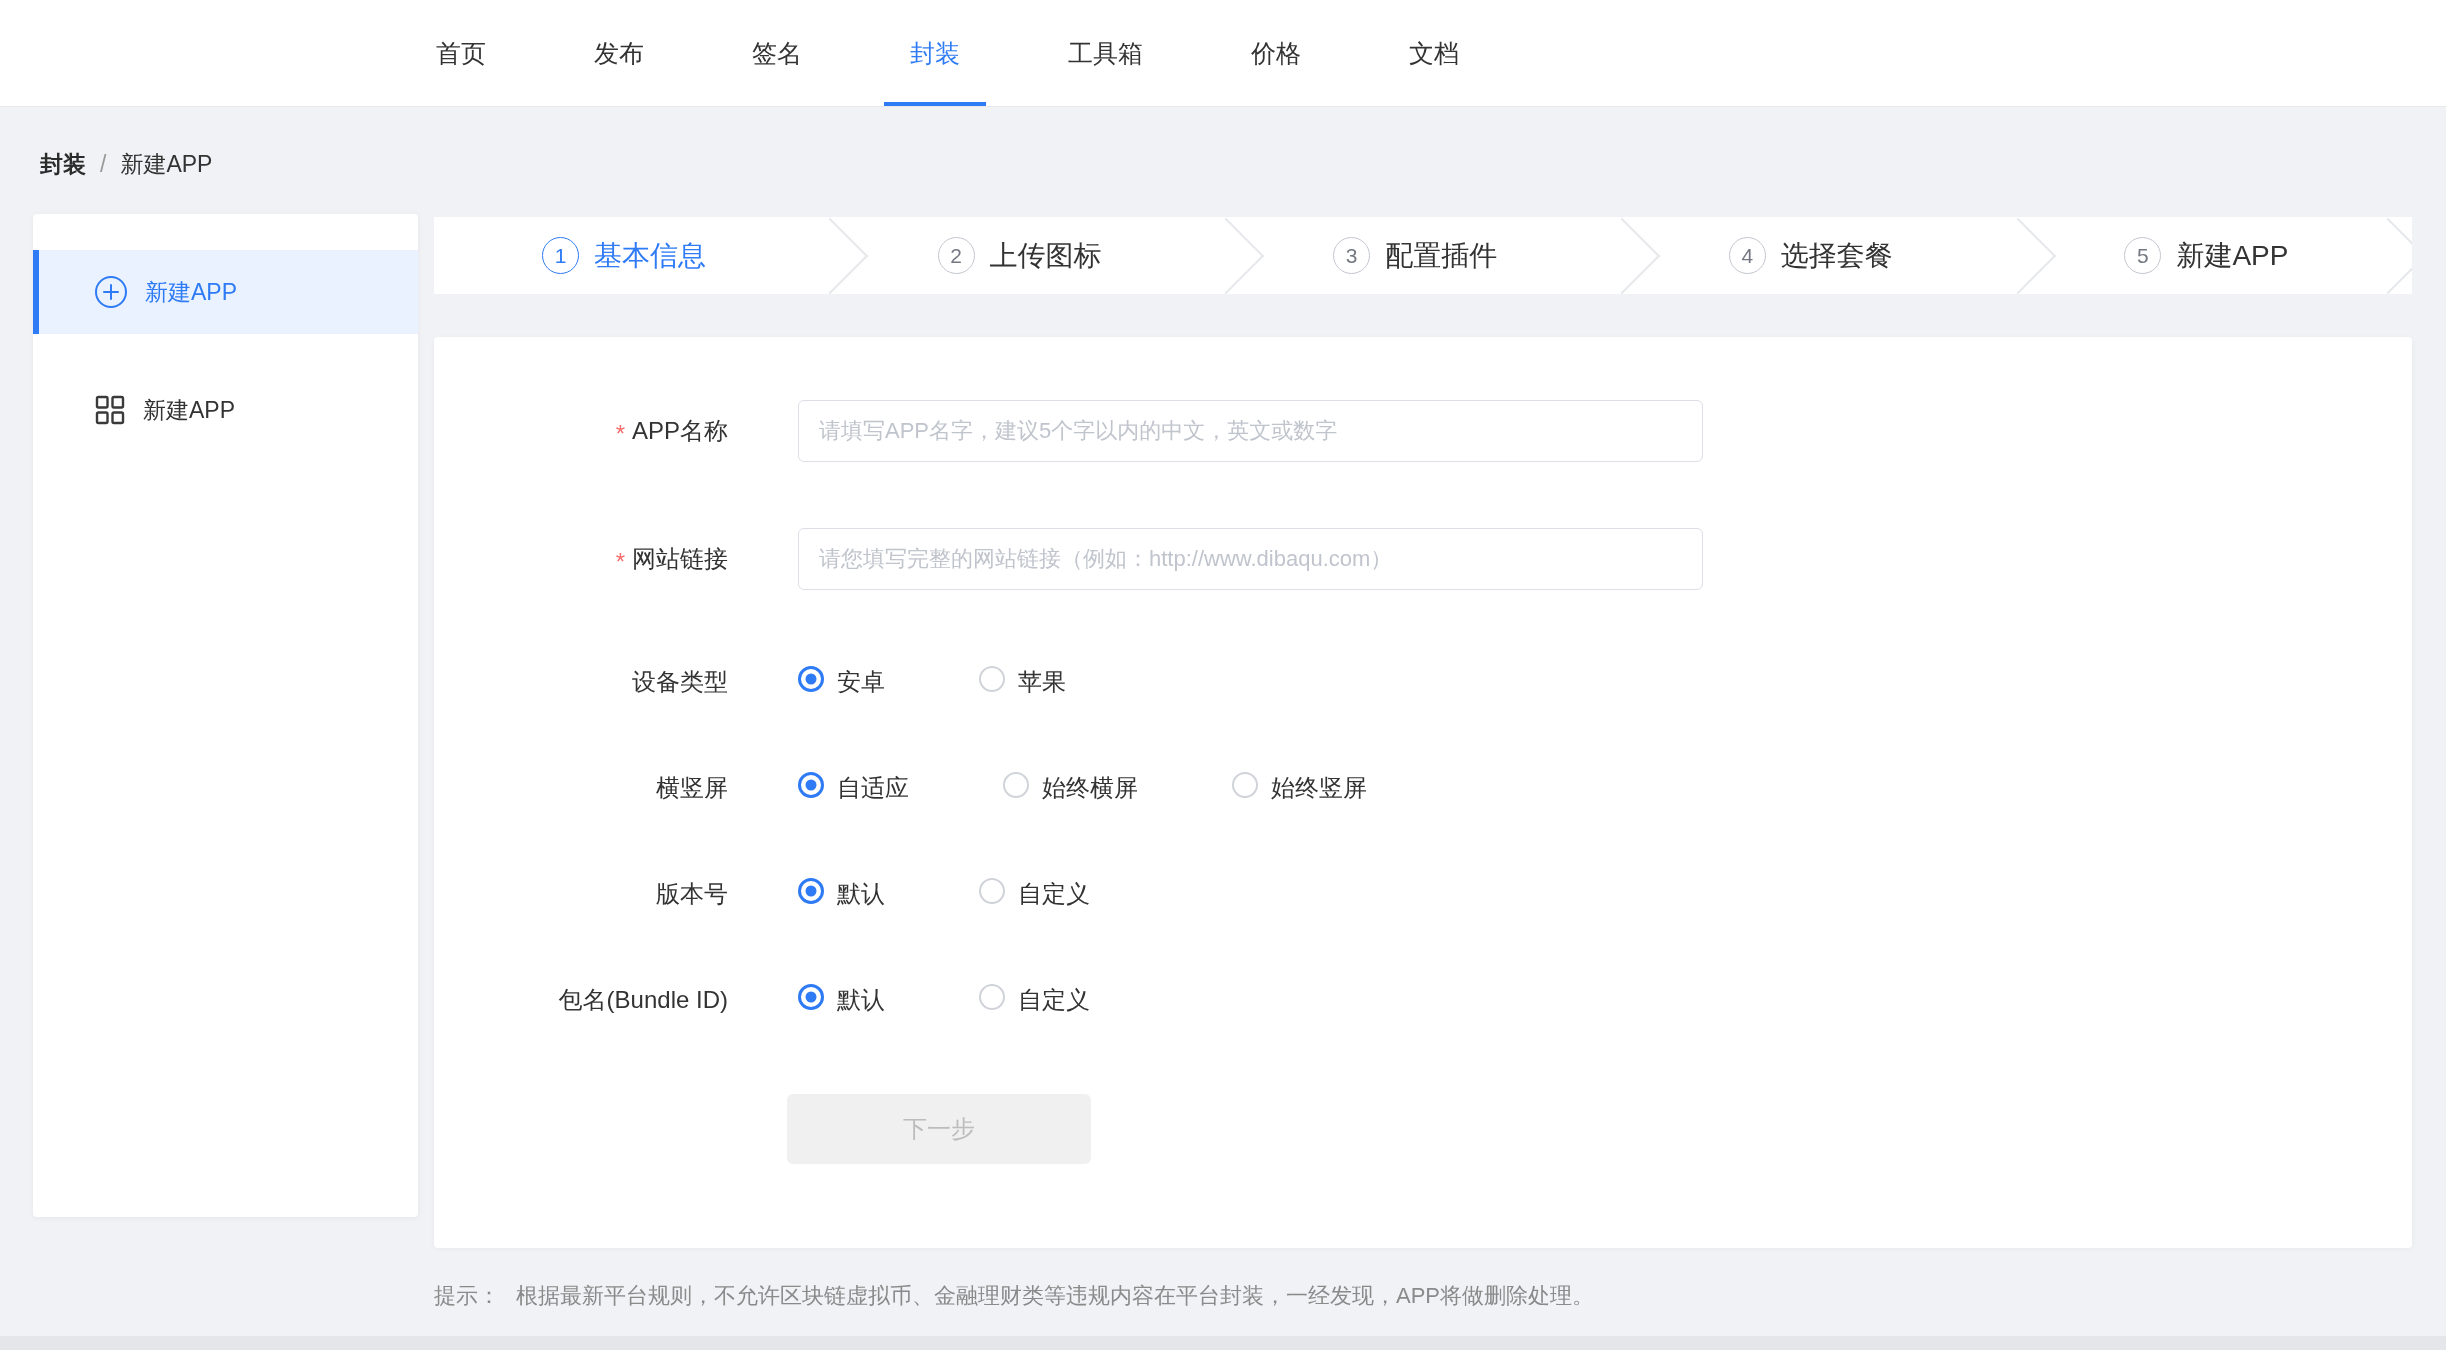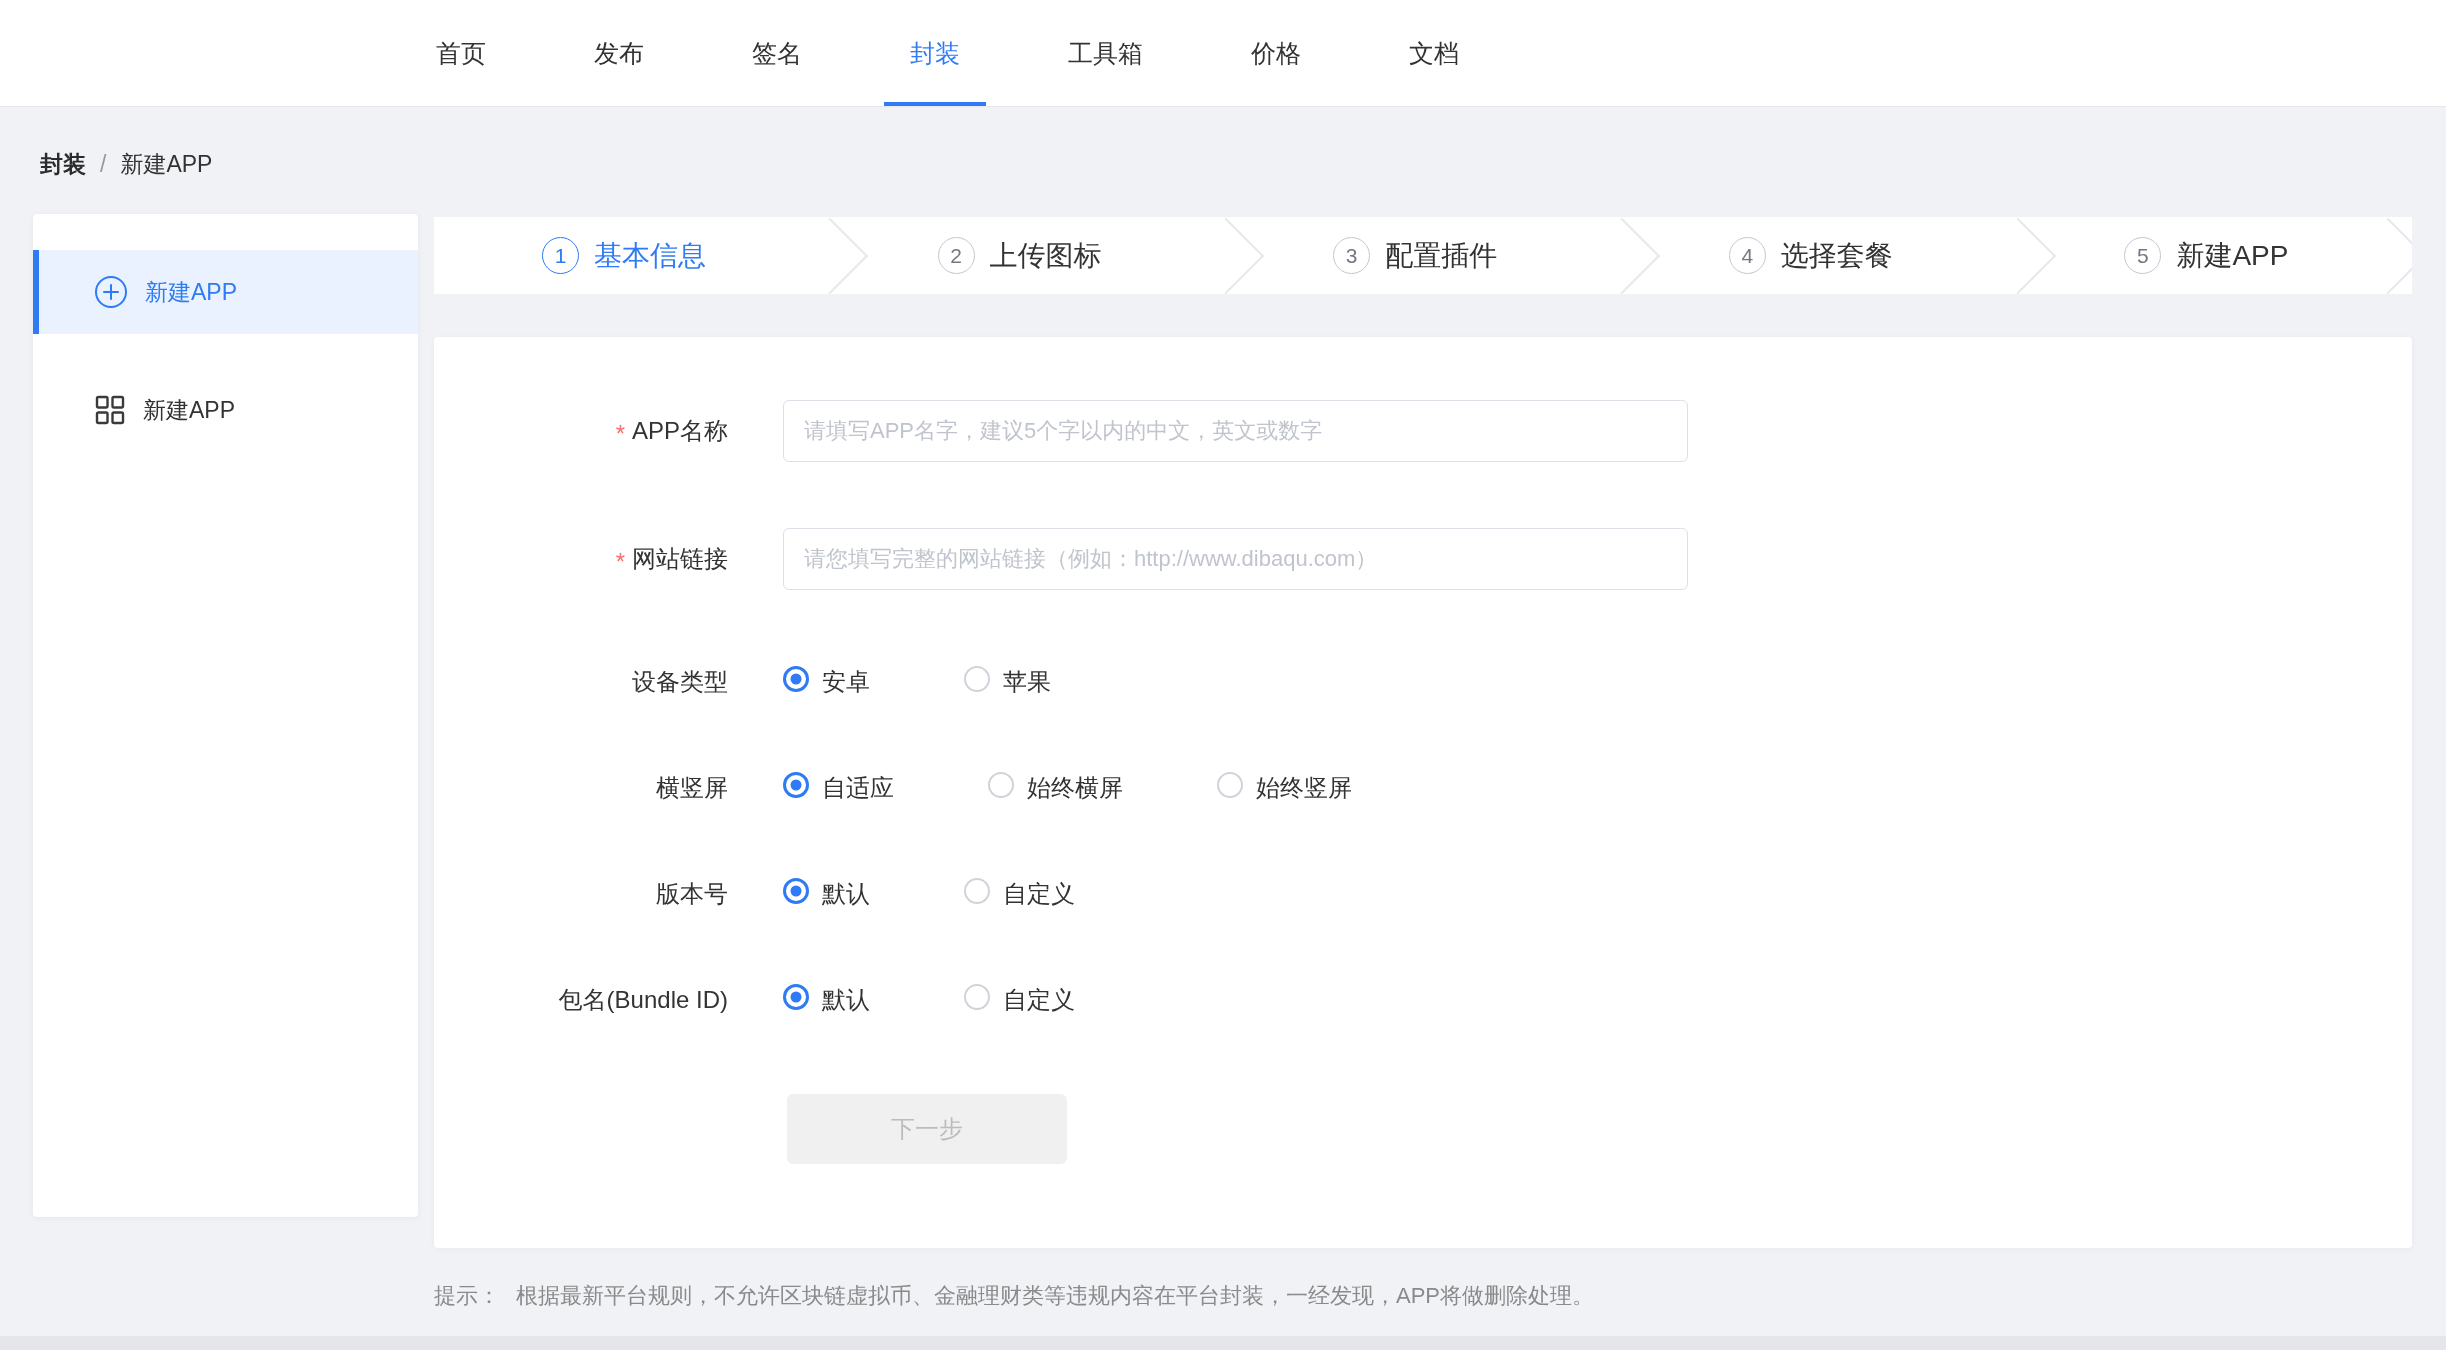--- a/index.html
+++ b/index.html
@@ -70,21 +70,21 @@
   .card {
     margin-top:43px; background:#fff; border-radius:4px; height:911px;
     box-shadow:0 1px 6px rgba(0,0,0,.04); padding-top:63px;
   }
   .form-row { display:flex; align-items:center; }
   .form-label {
     width:294px; display:flex; justify-content:flex-end; align-items:center;
     font-size:24px; color:#333; white-space:nowrap; flex:none;
   }
   .required-star { color:#f56c6c; margin-right:7px; font-size:24px; padding-top:6px; }
-  .row-control { margin-left:55px; display:flex; align-items:center; }
+  .row-control { margin-left:70px; display:flex; align-items:center; }
   .text-input {
     width:905px; height:62px; border:1px solid #dcdfe6; border-radius:6px;
     padding:0 20px; font-size:22px; color:#333; outline:none;
     font-family:"Liberation Sans","DejaVu Sans",sans-serif; background:#fff;
   }
   .text-input::placeholder { color:#c0c4cc; }
   .mb-a { margin-bottom:66px; }
   .mb-b { margin-bottom:76px; }
   .mb-c { margin-bottom:74px;font-family:Liberation Serif, serif; }
 
@@ -94,21 +94,21 @@
     background:#fff; margin-right:13px; position:relative; flex:none;
   }
   .radio.checked .radio-circle { border-color:#2e7bf5; border-width:3px; }
   .radio.checked .radio-circle::after {
     content:""; position:absolute; left:50%; top:50%; transform:translate(-50%,-50%);
     width:11px; height:11px; border-radius:50%; background:#2e7bf5;
   }
   .radio-label { font-size:24px; color:#333; white-space:nowrap; }
 
   .next-btn {
-    display:block; margin-left:353px; margin-top:78px; width:280px; height:70px;
+    display:block; margin-left:353px; margin-top:78px; width:304px; height:70px;
     background:#f0f0f0; color:#bcbcbc; font-size:24px; border:none; border-radius:6px;
     cursor:not-allowed; font-family:"Liberation Sans","DejaVu Sans",sans-serif;
   }
 
   .tip { margin-top:33px; font-size:22px; color:#8a8a8a; display:flex; }
   .tip-label { margin-right:16px; flex:none; }
 
   .footer-strip { position:absolute; left:0; bottom:0; width:100%; height:14px; background:#e4e6e9; }
 </style>
 </head>

